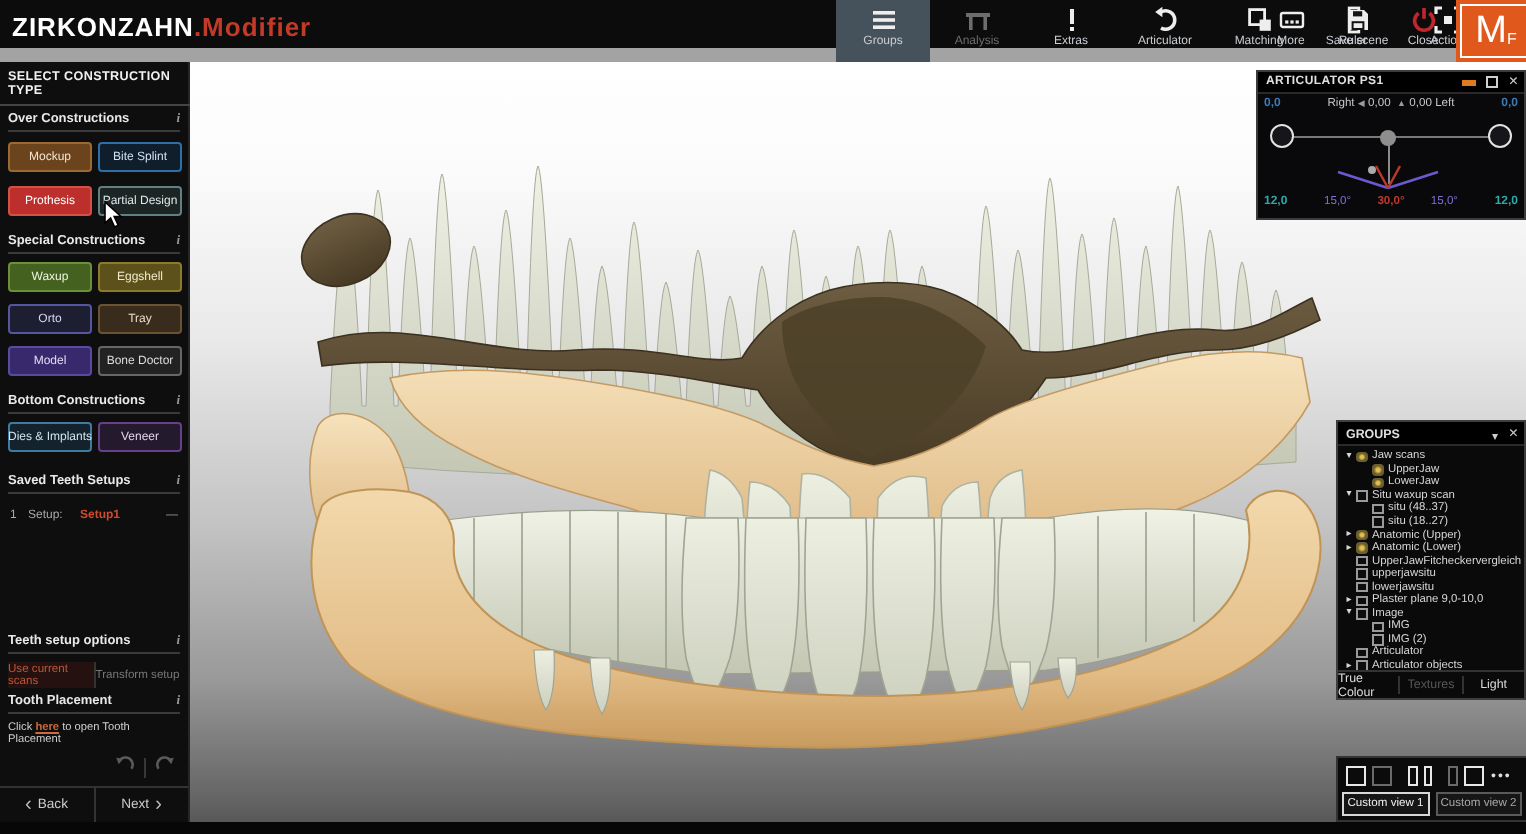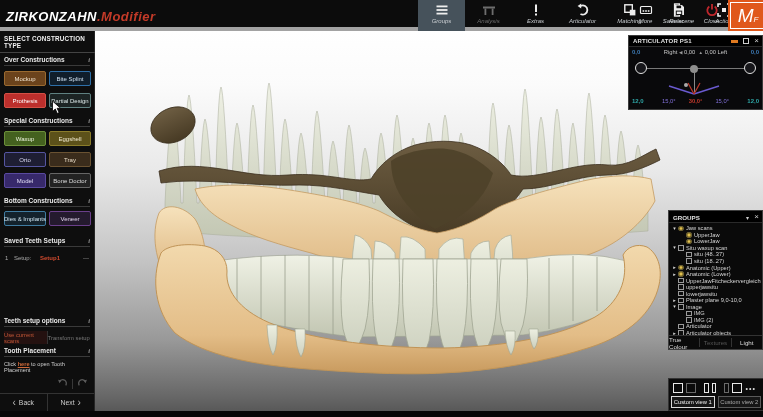--- a/index.html
+++ b/index.html
@@ -1,21 +1,21 @@
 <!DOCTYPE html>
 <html><head>
 <meta charset="utf-8">
 <style>
   * { margin:0; padding:0; box-sizing:border-box; }
   html,body { background:#000; }
   body { font-family:"Liberation Sans", sans-serif; -webkit-text-size-adjust:none; }
   .app { position:relative; width:763px; height:417px; overflow:hidden; background:#0d0d0d; }
 
   
-  .topbar { position:absolute; left:0; top:0; width:763px; height:31px; background:#0c0c0c; border-bottom:4px solid #a3a3a3; z-index:20;font-style:italic; }
+  .topbar { position:absolute; left:0; top:0; width:763px; height:31px; background:#0c0c0c; border-bottom:7px solid #a3a3a3; z-index:20; }
   .brand { position:absolute; left:6px; bottom:3px; font-size:13px; font-weight:bold; letter-spacing:.5px; color:#fff; white-space:nowrap; }
   .brand .prod { color:#c23a28; font-weight:bold; }
   .tb-group { position:absolute; top:0; height:31px; display:flex; }
   .tb-main { left:418px; }
   .tb-right { left:629px; }
   .tb-btn { width:47px; height:31px; display:flex; flex-direction:column; align-items:center; justify-content:flex-start; padding-top:3px; cursor:default; }
   .tb-right .tb-btn { width:33px; }
   .tb-btn.active { background:#46525b; }
   .tb-btn .lbl { font-size:6px; color:#c9cdd1; margin-top:1px; white-space:nowrap; }
   .tb-btn.disabled .lbl { color:#6d6d6d; }

